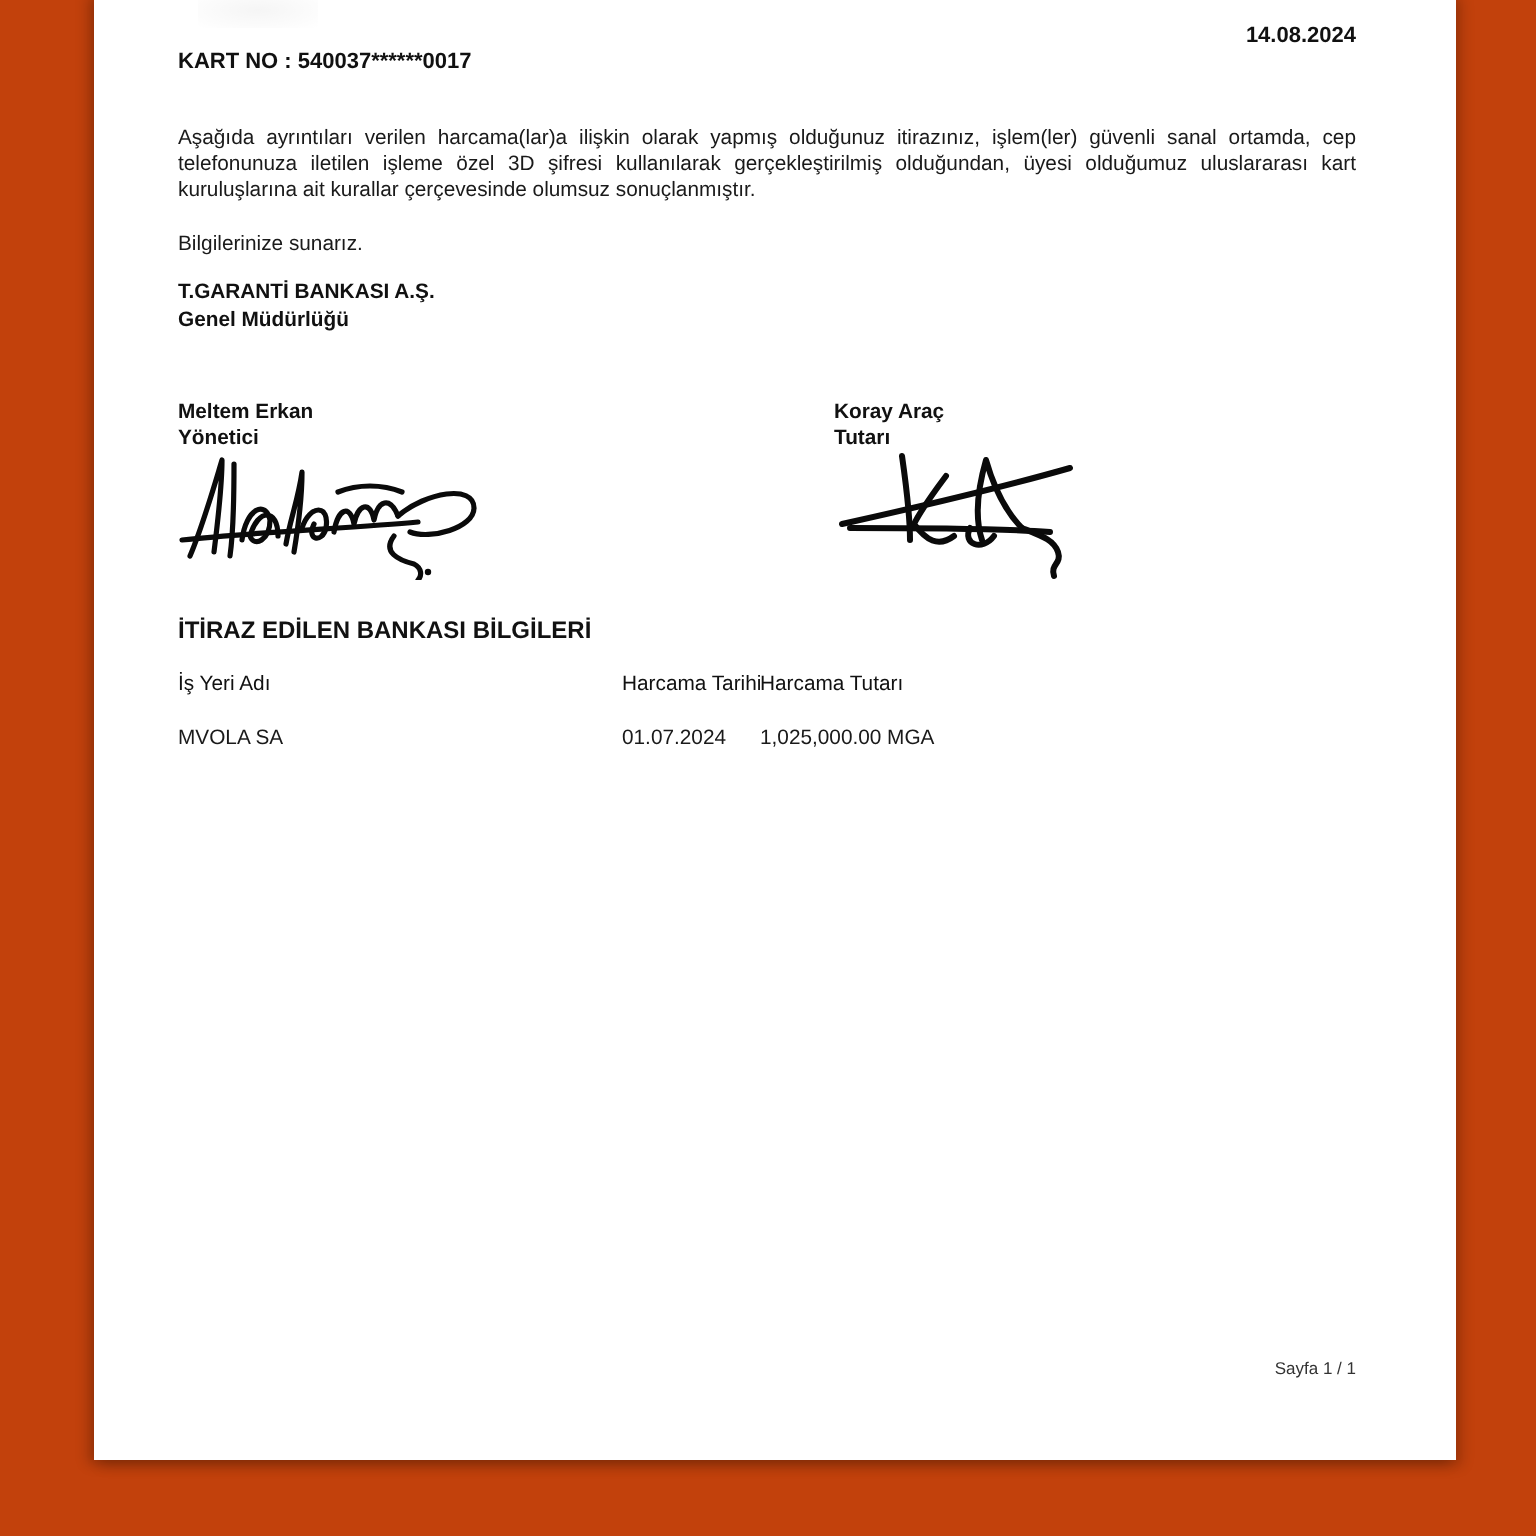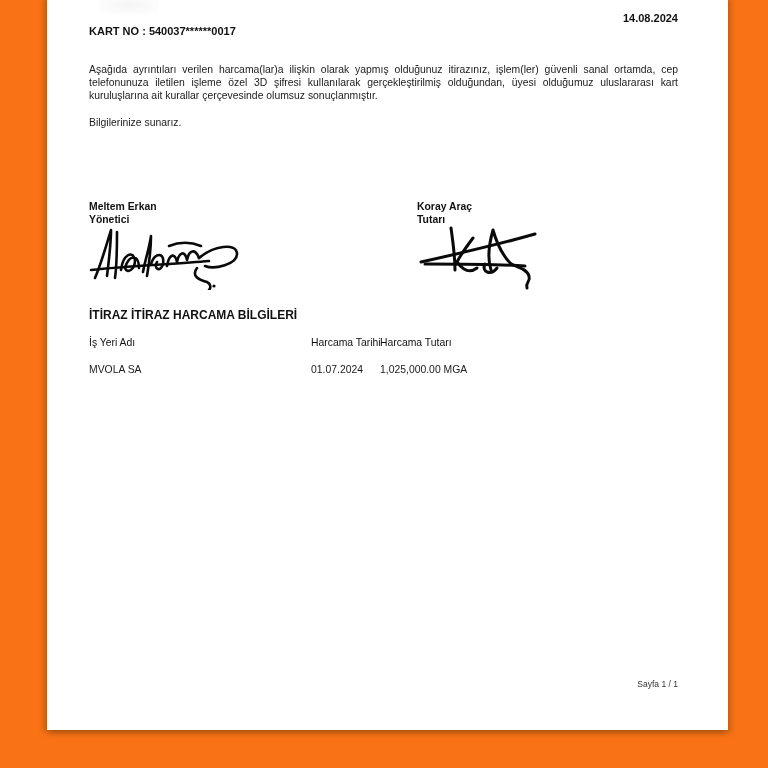--- a/index.html
+++ b/index.html
@@ -8,21 +8,21 @@
       width: 768px;
       height: 768px;
       background: #e6e6e6;
       overflow: hidden;
       font-family: "Liberation Sans", sans-serif;
     }
     .viewer {
       position: relative;
       width: 768px;
       height: 768px;
-      background: #f97316;
+      background: #c2410c;
     }
     .page {
       position: absolute;
       left: 47px;
       top: -4px;
       width: 681px;
       height: 734px;
       background: #ffffff;
       box-shadow: -3px 2px 6px rgba(0,0,0,0.22), 3px 3px 6px rgba(0,0,0,0.18);
       color: #111;
@@ -118,20 +118,24 @@
 
     <div class="abs date">14.08.2024</div>
     <div class="abs card-no">KART NO : 540037******0017</div>
 
     <div class="abs para">
       <p class="last">Aşağıda ayrıntıları verilen harcama(lar)a ilişkin olarak yapmış olduğunuz itirazınız, işlem(ler) güvenli sanal ortamda, cep telefonunuza iletilen işleme özel 3D şifresi kullanılarak gerçekleştirilmiş olduğundan, üyesi olduğumuz uluslararası kart kuruluşlarına ait kurallar çerçevesinde olumsuz sonuçlanmıştır.</p>
     </div>
 
     <div class="abs regards">Bilgilerinize sunarız.</div>
 
+    <div class="abs bank">
+      <div>T.GARANTİ BANKASI A.Ş.</div>
+      <div>Genel Müdürlüğü</div>
+    </div>
 
     <div class="abs signer signer1">
       <div>Meltem Erkan</div>
       <div>Yönetici</div>
     </div>
 
     <div class="abs signer signer2">
       <div>Koray Araç</div>
       <div>Tutarı</div>
     </div>
@@ -167,21 +171,21 @@
 
         <path d="M56 14 C 50 22, 44 30, 40 38 C 46 46, 52 50, 60 44"></path>
 
         <path d="M74 46 C 70 34, 72 20, 76 6 C 80 20, 86 32, 94 40"></path>
         <path d="M68 40 C 64 48, 74 52, 80 44"></path>
 
         <path d="M94 40 C 104 44, 110 46, 112 52 C 114 58, 108 58, 110 64"></path>
       </g>
     </svg>
 
-    <div class="abs section-title">İTİRAZ İTİRAZ HARCAMA BİLGİLERİ</div>
+    <div class="abs section-title">İTİRAZ EDİLEN BANKASI BİLGİLERİ</div>
 
     <div class="abs th c1">İş Yeri Adı</div>
     <div class="abs th c2">Harcama Tarihi</div>
     <div class="abs th c3">Harcama Tutarı</div>
 
     <div class="abs td c1">MVOLA SA</div>
     <div class="abs td c2">01.07.2024</div>
     <div class="abs td c3">1,025,000.00 MGA</div>
 
     <div class="abs footer">Sayfa 1 / 1</div>

